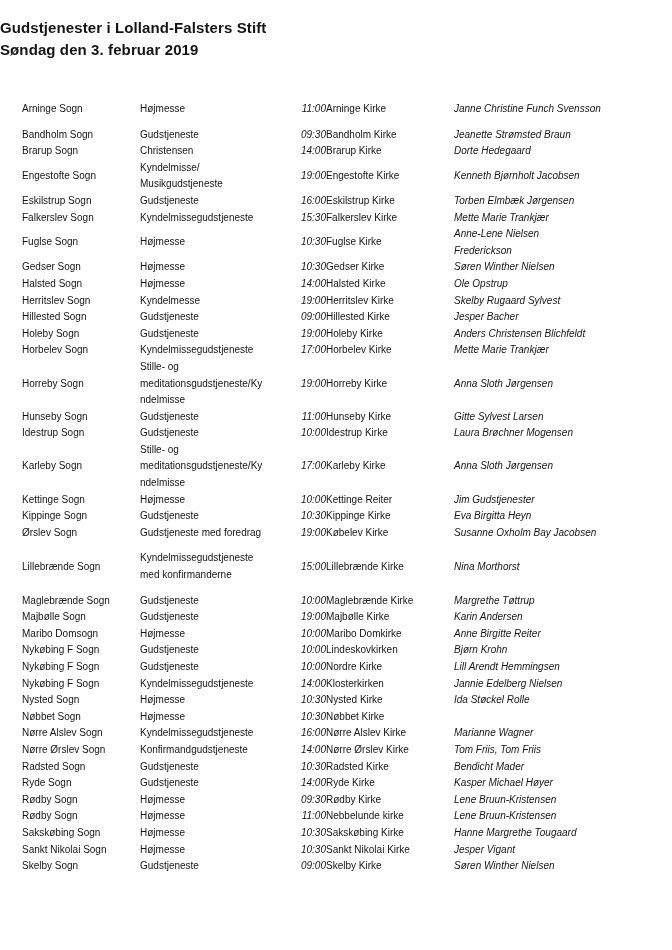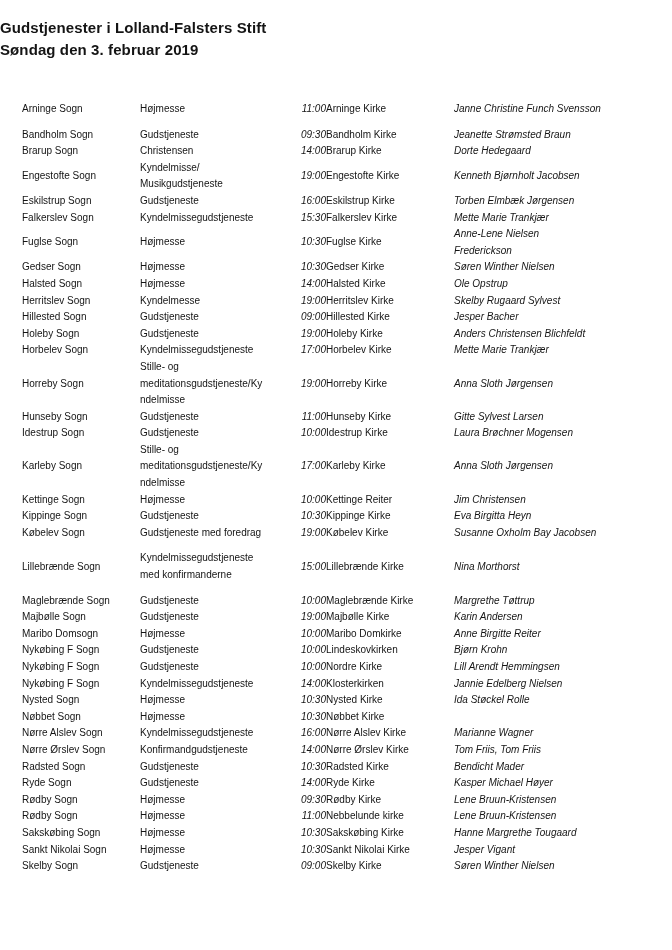--- a/index.html
+++ b/index.html
@@ -190,31 +190,31 @@
 ndelmisse</td>
       <td class="c-time">17:00</td>
       <td class="c-church">Karleby Kirke</td>
       <td class="c-pastor">Anna Sloth Jørgensen</td>
     </tr>
         <tr>
       <td class="c-parish">Kettinge Sogn</td>
       <td class="c-service">Højmesse</td>
       <td class="c-time">10:00</td>
       <td class="c-church">Kettinge Reiter</td>
-      <td class="c-pastor">Jim Christensen</td>
+      <td class="c-pastor">Jim Gudstjenester</td>
     </tr>
         <tr>
       <td class="c-parish">Kippinge Sogn</td>
       <td class="c-service">Gudstjeneste</td>
       <td class="c-time">10:30</td>
       <td class="c-church">Kippinge Kirke</td>
       <td class="c-pastor">Eva Birgitta Heyn</td>
     </tr>
         <tr>
-      <td class="c-parish">Købelev Sogn</td>
+      <td class="c-parish">Ørslev Sogn</td>
       <td class="c-service">Gudstjeneste med foredrag</td>
       <td class="c-time">19:00</td>
       <td class="c-church">Købelev Kirke</td>
       <td class="c-pastor">Susanne Oxholm Bay Jacobsen</td>
     </tr>
         <tr>
       <td class="c-parish">Lillebrænde Sogn</td>
       <td class="c-service">Kyndelmissegudstjeneste
 med konfirmanderne</td>
       <td class="c-time">15:00</td>

